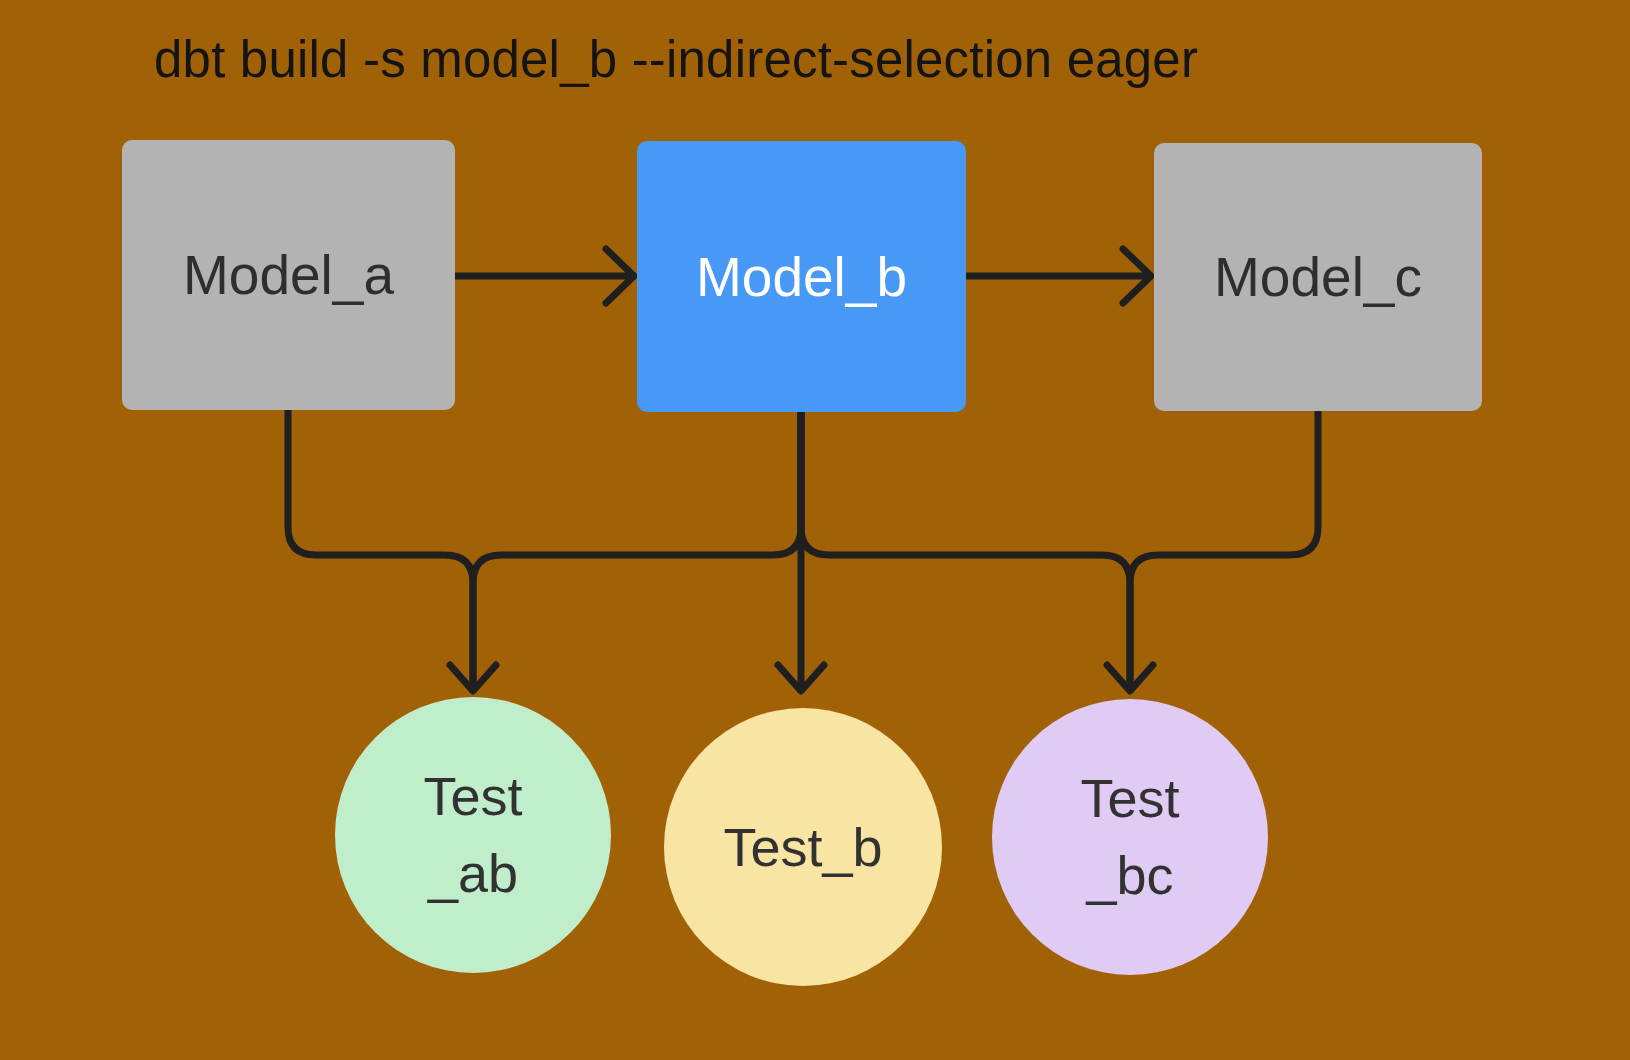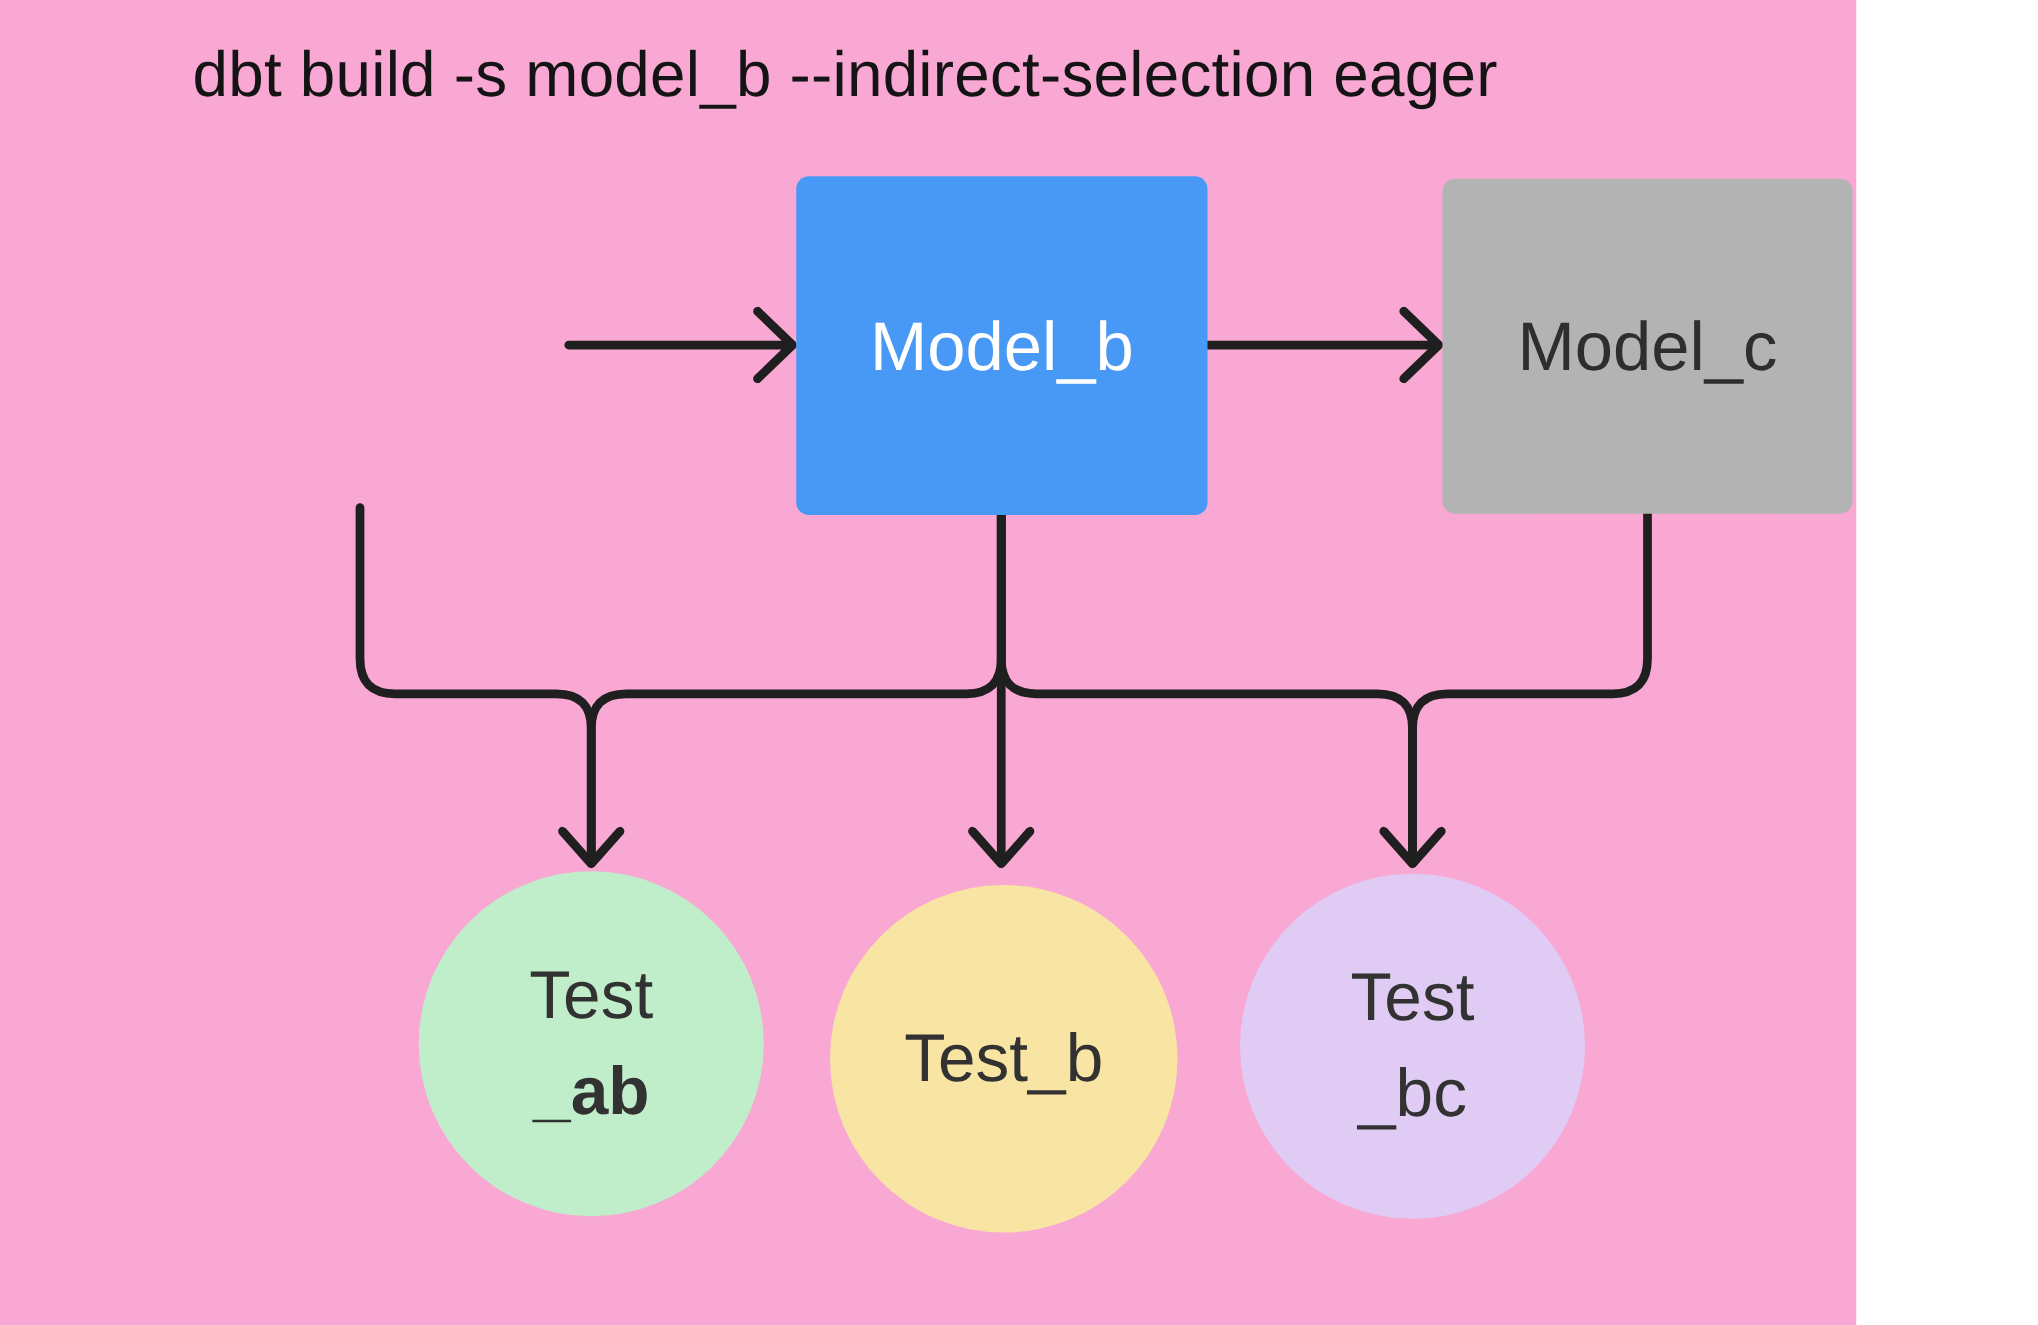--- a/index.html
+++ b/index.html
@@ -3,23 +3,23 @@
 <meta charset="utf-8">
 <style>
   html, body {
     margin: 0;
     padding: 0;
     background: #FFFFFF;
     font-family: "Liberation Sans", sans-serif;
   }
   .canvas {
     position: relative;
-    width: 1485px;
+    width: 1630px;
     height: 1060px;
-    background: #f9a8d4;
+    background: #a16207;
     overflow: hidden;
   }
   .title {
     position: absolute;
     left: 154px;
     top: 30px;
     font-size: 51px;
     font-weight: 400;
     letter-spacing: 0.2px;
     color: #141414;
@@ -88,32 +88,35 @@
       <path d="M 801 408 L 801 527 Q 801 555 829 555 L 1102 555 Q 1130 555 1130 583 L 1130 686"></path>
 
       <path d="M 1318 406 L 1318 527 Q 1318 555 1290 555 L 1158 555 Q 1130 555 1130 583 L 1130 686"></path>
 
       <path d="M 450 665 L 473 691 L 496 665"></path>
       <path d="M 778 665 L 801 691 L 824 665"></path>
       <path d="M 1107 665 L 1130 691 L 1153 665"></path>
     </g>
   </svg>
 
+  <div class="model-box model-a" style="background-color: rgb(179, 179, 179);">
+    <span style="color: rgb(46, 46, 46);">Model_a</span>
+  </div>
 
   <div class="model-box model-b" style="background-color: rgb(72, 153, 245);">
     <span style="color: rgb(255, 255, 255);">Model_b</span>
   </div>
 
   <div class="model-box model-c" style="background-color: rgb(179, 179, 179);">
     <span style="color: rgb(46, 46, 46);">Model_c</span>
   </div>
 
   <div class="test-circle test-ab" style="background-color: rgb(192, 238, 203);">
     <span class="test-line" style="color: rgb(50, 50, 50);">Test</span>
-    <span class="test-line" style="color: rgb(50, 50, 50); font-weight: bold;">_ab</span>
+    <span class="test-line" style="color: rgb(50, 50, 50);">_ab</span>
   </div>
 
   <div class="test-circle test-b" style="background-color: rgb(248, 229, 164);">
     <span class="test-line" style="color: rgb(50, 50, 50);">Test_b</span>
     <span class="test-line" style="color: rgb(50, 50, 50);"></span>
   </div>
 
   <div class="test-circle test-bc" style="background-color: rgb(223, 203, 244);">
     <span class="test-line" style="color: rgb(50, 50, 50);">Test</span>
     <span class="test-line" style="color: rgb(50, 50, 50); text-align: center;">_bc</span>

